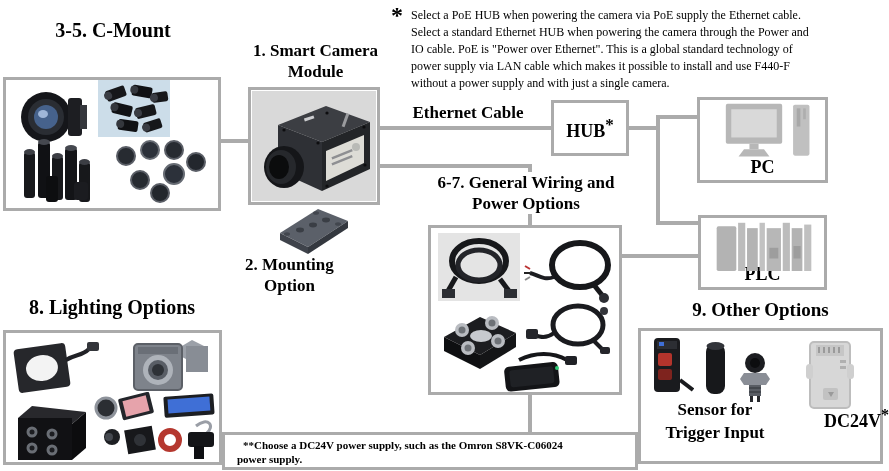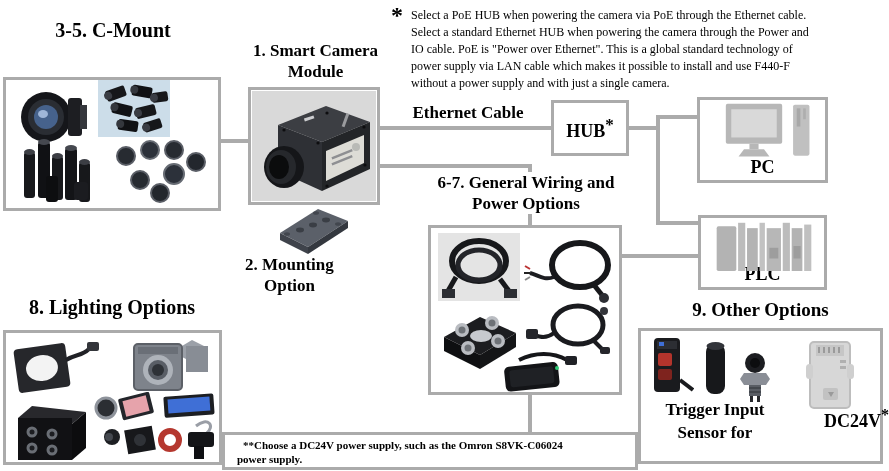--- a/index.html
+++ b/index.html
@@ -404,31 +404,31 @@
       <rect x="42" y="24" width="6" height="3" fill="#b0b0b0"></rect>
       <rect x="42" y="30" width="6" height="3" fill="#b0b0b0"></rect>
       <rect x="8" y="28" width="7" height="15" rx="3.5" fill="#cfcfcf"></rect>
       <rect x="49" y="28" width="7" height="15" rx="3.5" fill="#cfcfcf"></rect>
       <rect x="25" y="52" width="15" height="12" rx="2" fill="#c2c2c2"></rect>
       <polygon points="30,56 36,56 33,61" fill="#9a9a9a"></polygon>
     </svg>
   </div>
 
   <div class="ttl center" style="left:645px;top:398px;width:140px;font-size:17px;line-height:23px;">
+    <div>Sensor for</div>
     <div>Trigger Input</div>
-    <div>Sensor for</div>
   </div>
 
   <div class="ttl" style="left:824px;top:406px;font-size:18px;">
     <span>DC24V</span><sup class="mark" style="font-size:16px;">**</sup>
   </div>
 
   <div class="ttl" style="left:391px;top:2px;font-size:24px;">*</div>
   <div style="position:absolute;left:411px;top:7px;width:470px;font-size:12px;line-height:17px;z-index:2;">
-    <div>Select a PoE HUB when powering the camera via PoE through the Ethernet cable.</div>
+    <div>Select a PoE HUB when powering the camera via PoE supply the Ethernet cable.</div>
     <div>Select a standard Ethernet HUB when powering the camera through the Power and</div>
     <div>IO cable. PoE is "Power over Ethernet". This is a global standard technology of</div>
     <div>power supply via LAN cable which makes it possible to install and use F440-F</div>
     <div>without a power supply and with just a single camera.</div>
   </div>
 
   <div class="box" style="left:222px;top:432px;width:416px;height:38px;font-weight:bold;font-size:11px;line-height:14px;padding-top:3px;">
     <div style="padding-left:18px;">**Choose a DC24V power supply, such as the Omron S8VK-C06024</div>
     <div style="padding-left:12px;">power supply.</div>
   </div>

